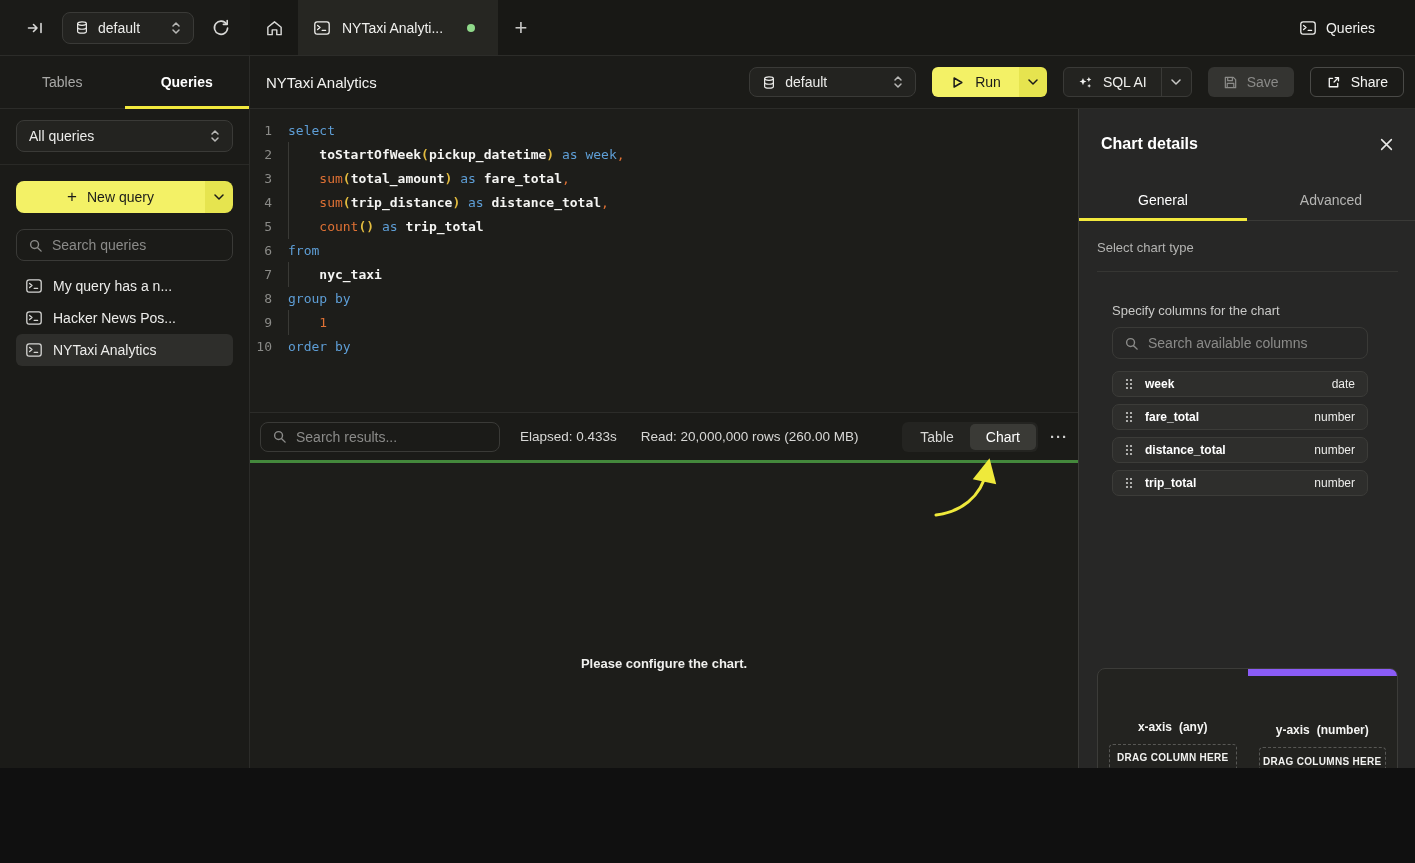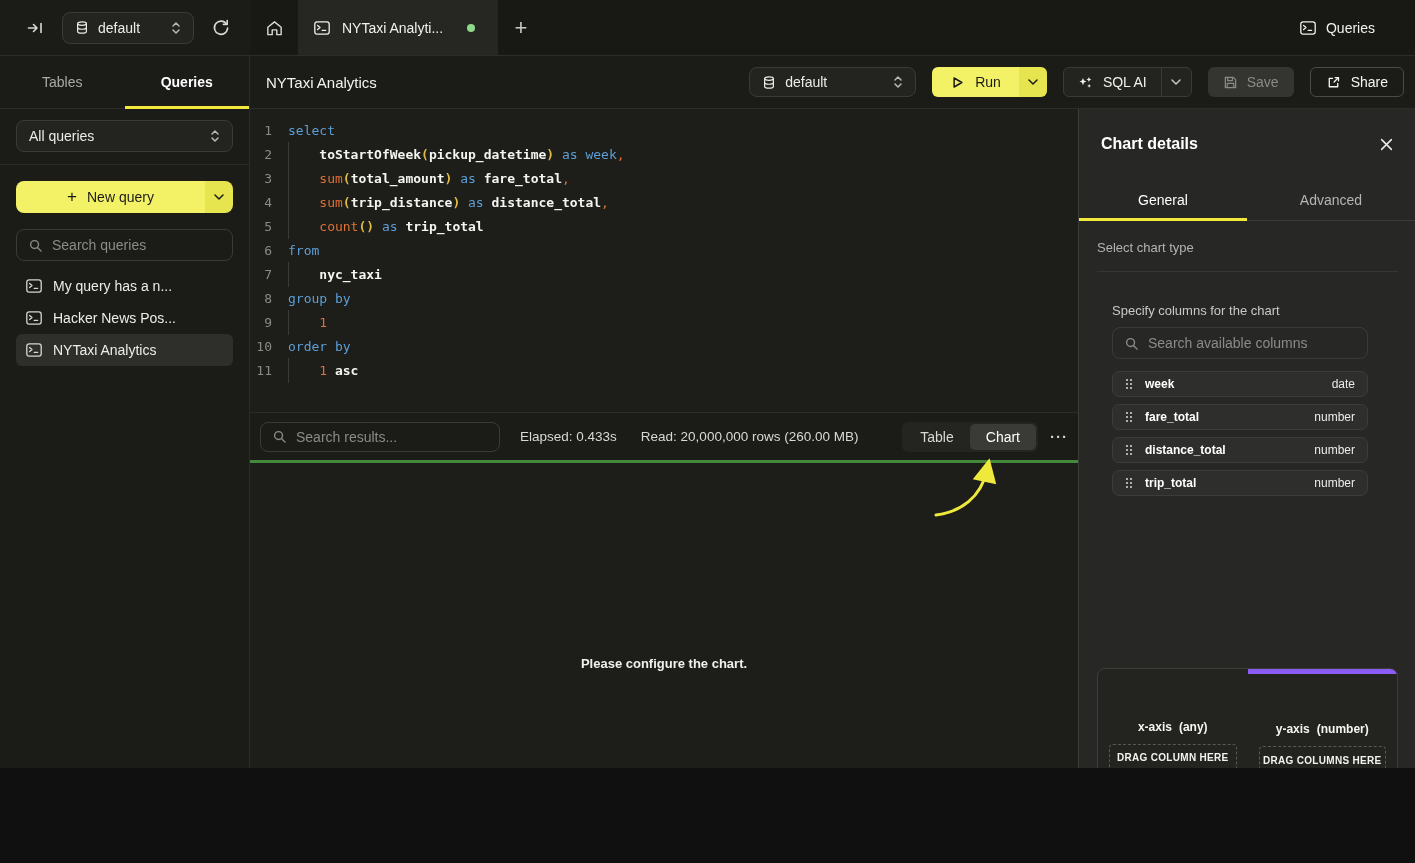--- a/index.html
+++ b/index.html
@@ -105,21 +105,21 @@
   .columns-section { margin:0 30px 0 15px; }
   .columns-label { margin-top:31px; font-size:13px; color:#C9C9C7; font-weight:500; }
   .columns-search { margin-top:9px; height:32px; }
   .columns-list { margin-top:12px; }
   .col-chip { display:flex; align-items:center; height:26px; margin-bottom:7px; padding:0 12px; border:1px solid #3C3C39; border-radius:7px; background:#2E2E2C; }
   .col-chip .handle { color:#CFCFCD; margin-right:12px; display:flex; cursor:grab; }
   .col-chip .col-name { font-size:12px; font-weight:700; color:#FFFFFF; }
   .col-chip .col-type { margin-left:auto; font-size:12px; color:#ECECEA; font-weight:500; }
   .axis-box { position:absolute; left:18px; right:17px; bottom:40px; height:155px; border:1px solid #3C3C39; border-radius:8px; background:#232320; display:flex; flex-direction:row; overflow:hidden; }
   .axis-section { flex:1; display:flex; flex-direction:column; align-items:center; justify-content:center; gap:10px; }
-  .axis-section + .axis-section { border-top:5px solid #8b5cf6; }
+  .axis-section + .axis-section { border-top:7px solid #8b5cf6; }
   .axis-label-row { display:flex; gap:7px; font-size:12px; font-weight:700; color:#F5F5F3; }
   .drop-zone { width:calc(100% - 22px); height:28px; border:1px dashed #585855; border-radius:4px; display:flex; align-items:center; justify-content:center; font-size:10px; font-weight:700; letter-spacing:0.3px; color:#F2F2F0; }
 </style>
 </head>
 <body>
 
 <div class="app">
 
   <header class="topbar">
     <div class="topbar-left">
@@ -370,24 +370,20 @@
           <span class="ln">8</span>
           <span class="code"><span class="kw">group by</span></span>
         </div>
         <div class="code-line">
           <span class="ln">9</span>
           <span class="code ind">    <span class="nu">1</span></span>
         </div>
         <div class="code-line">
           <span class="ln">10</span>
           <span class="code"><span class="kw">order by</span></span>
-        </div>
-        <div class="code-line">
-          <span class="ln">11</span>
-          <span class="code ind">    <span class="nu">1</span><span> </span><span class="id">asc</span></span>
         </div>
       </div>
   </section>
 
   <section class="results-bar">
     <label class="search-box results-search">
       <span>
         <svg width="15" height="15" viewBox="0 0 16 16" fill="none" stroke="currentColor" stroke-width="1.5" stroke-linecap="round">
             <circle cx="7" cy="7" r="4.2"></circle>
             <path d="M10.3 10.3 14 14"></path>

